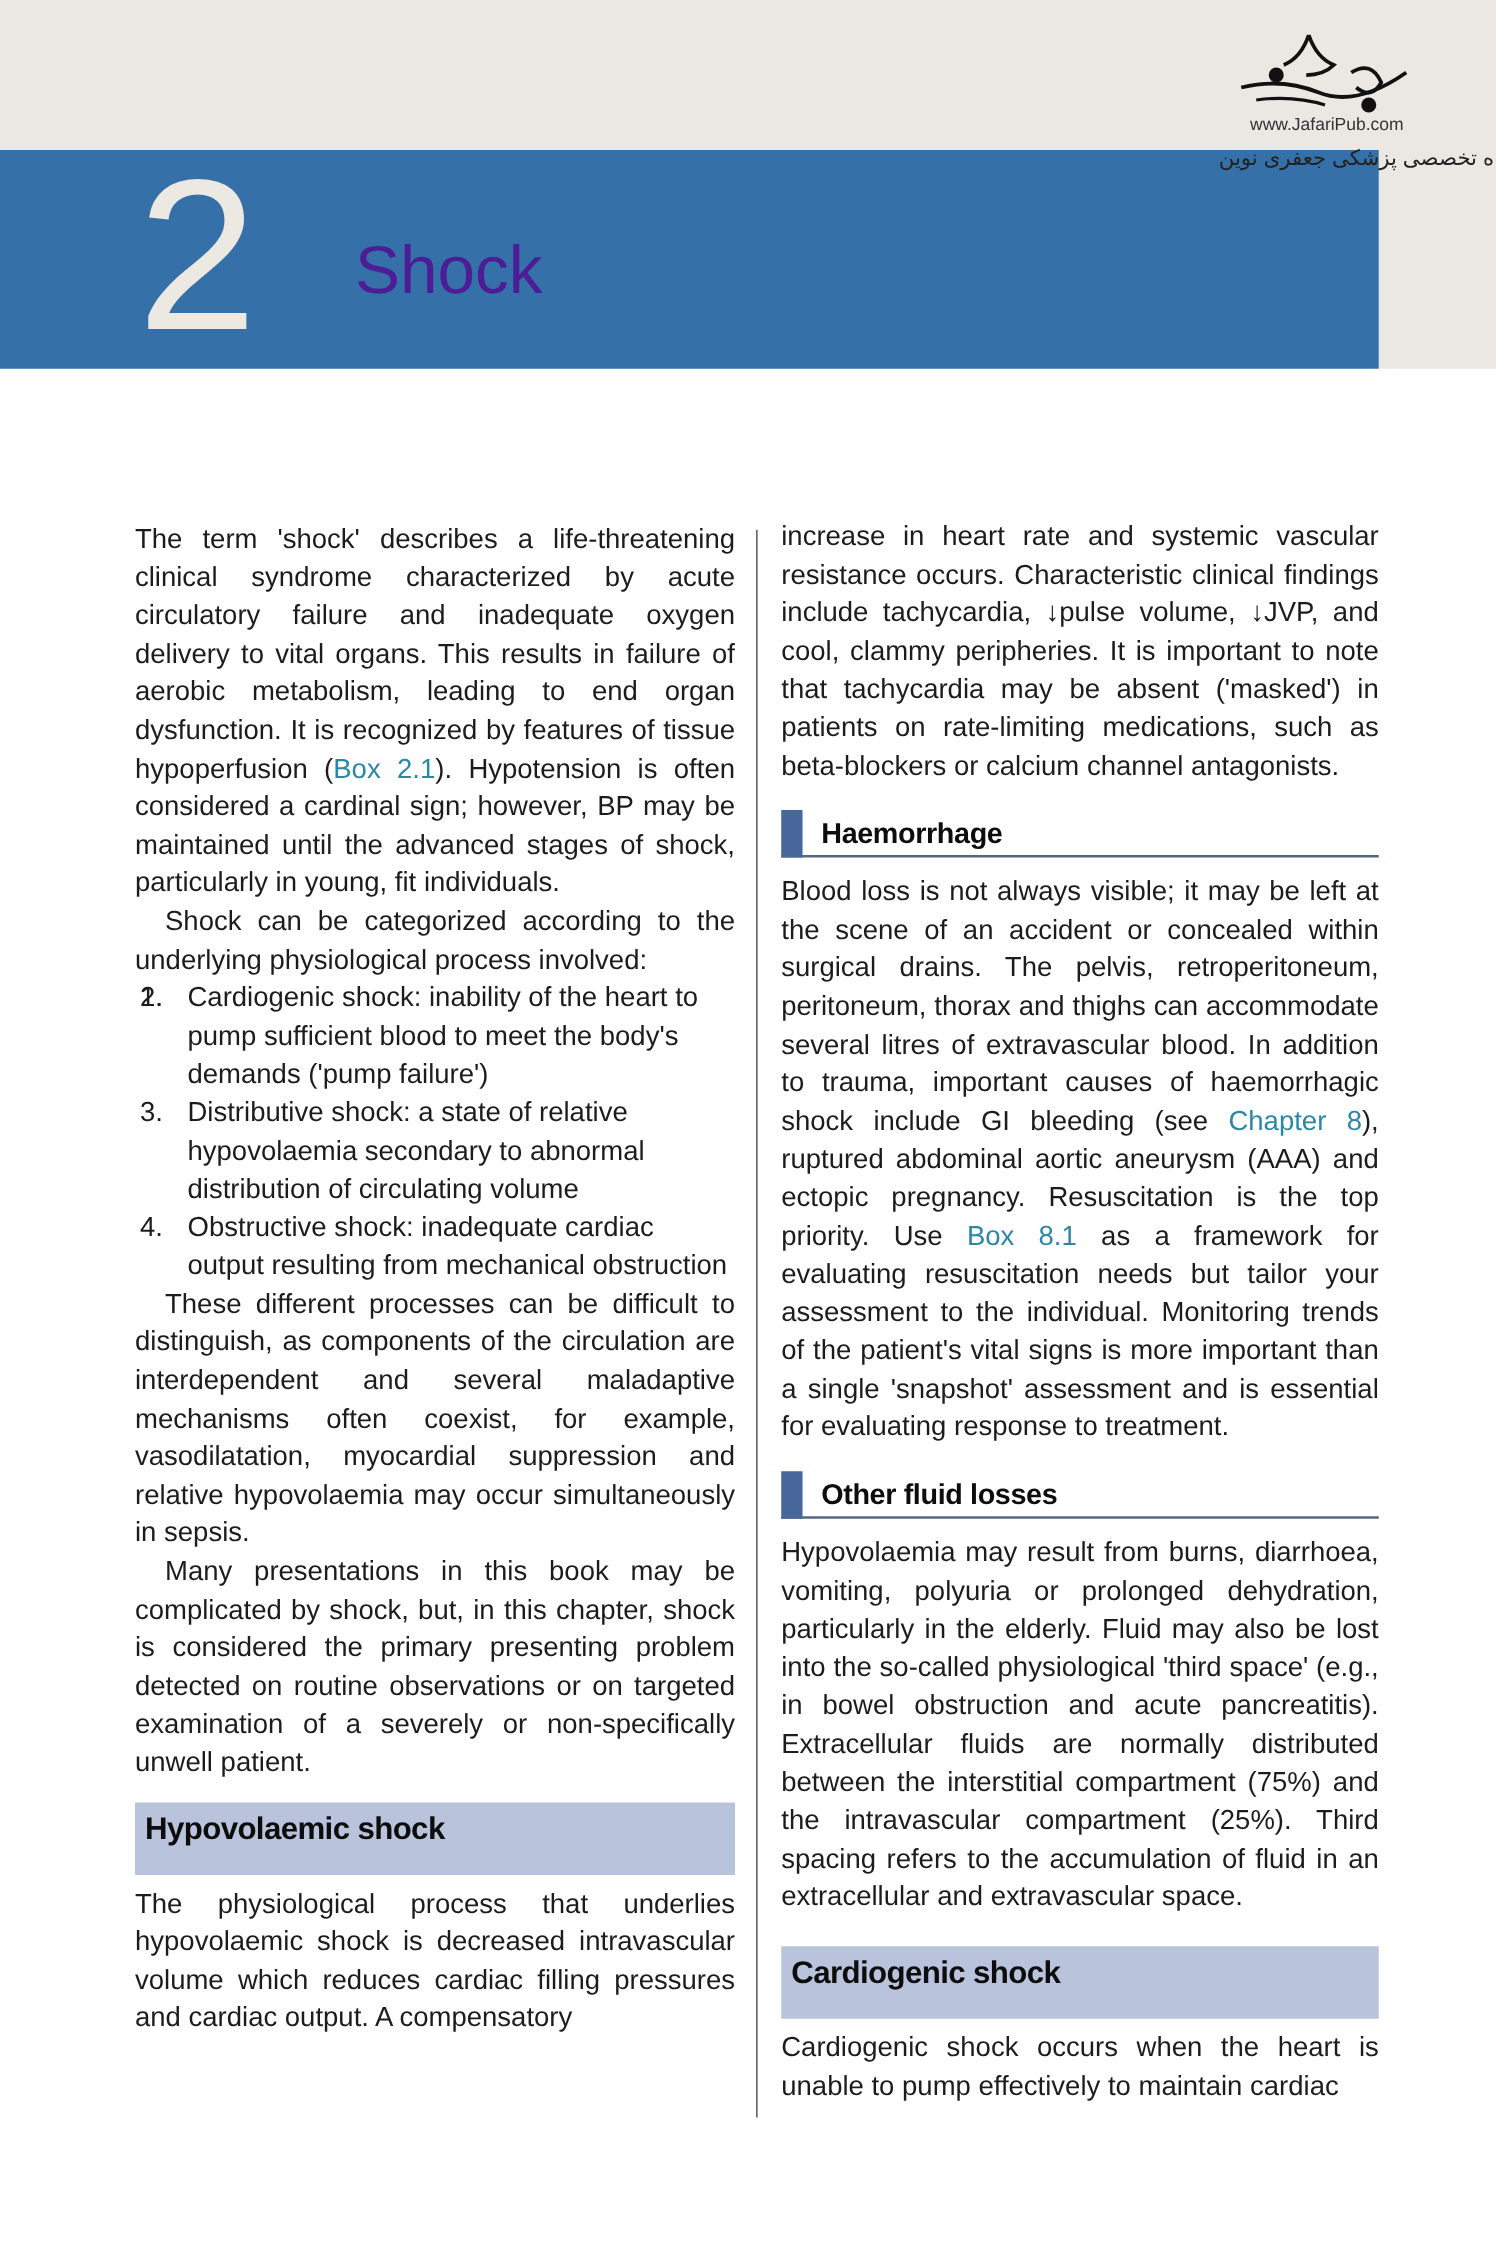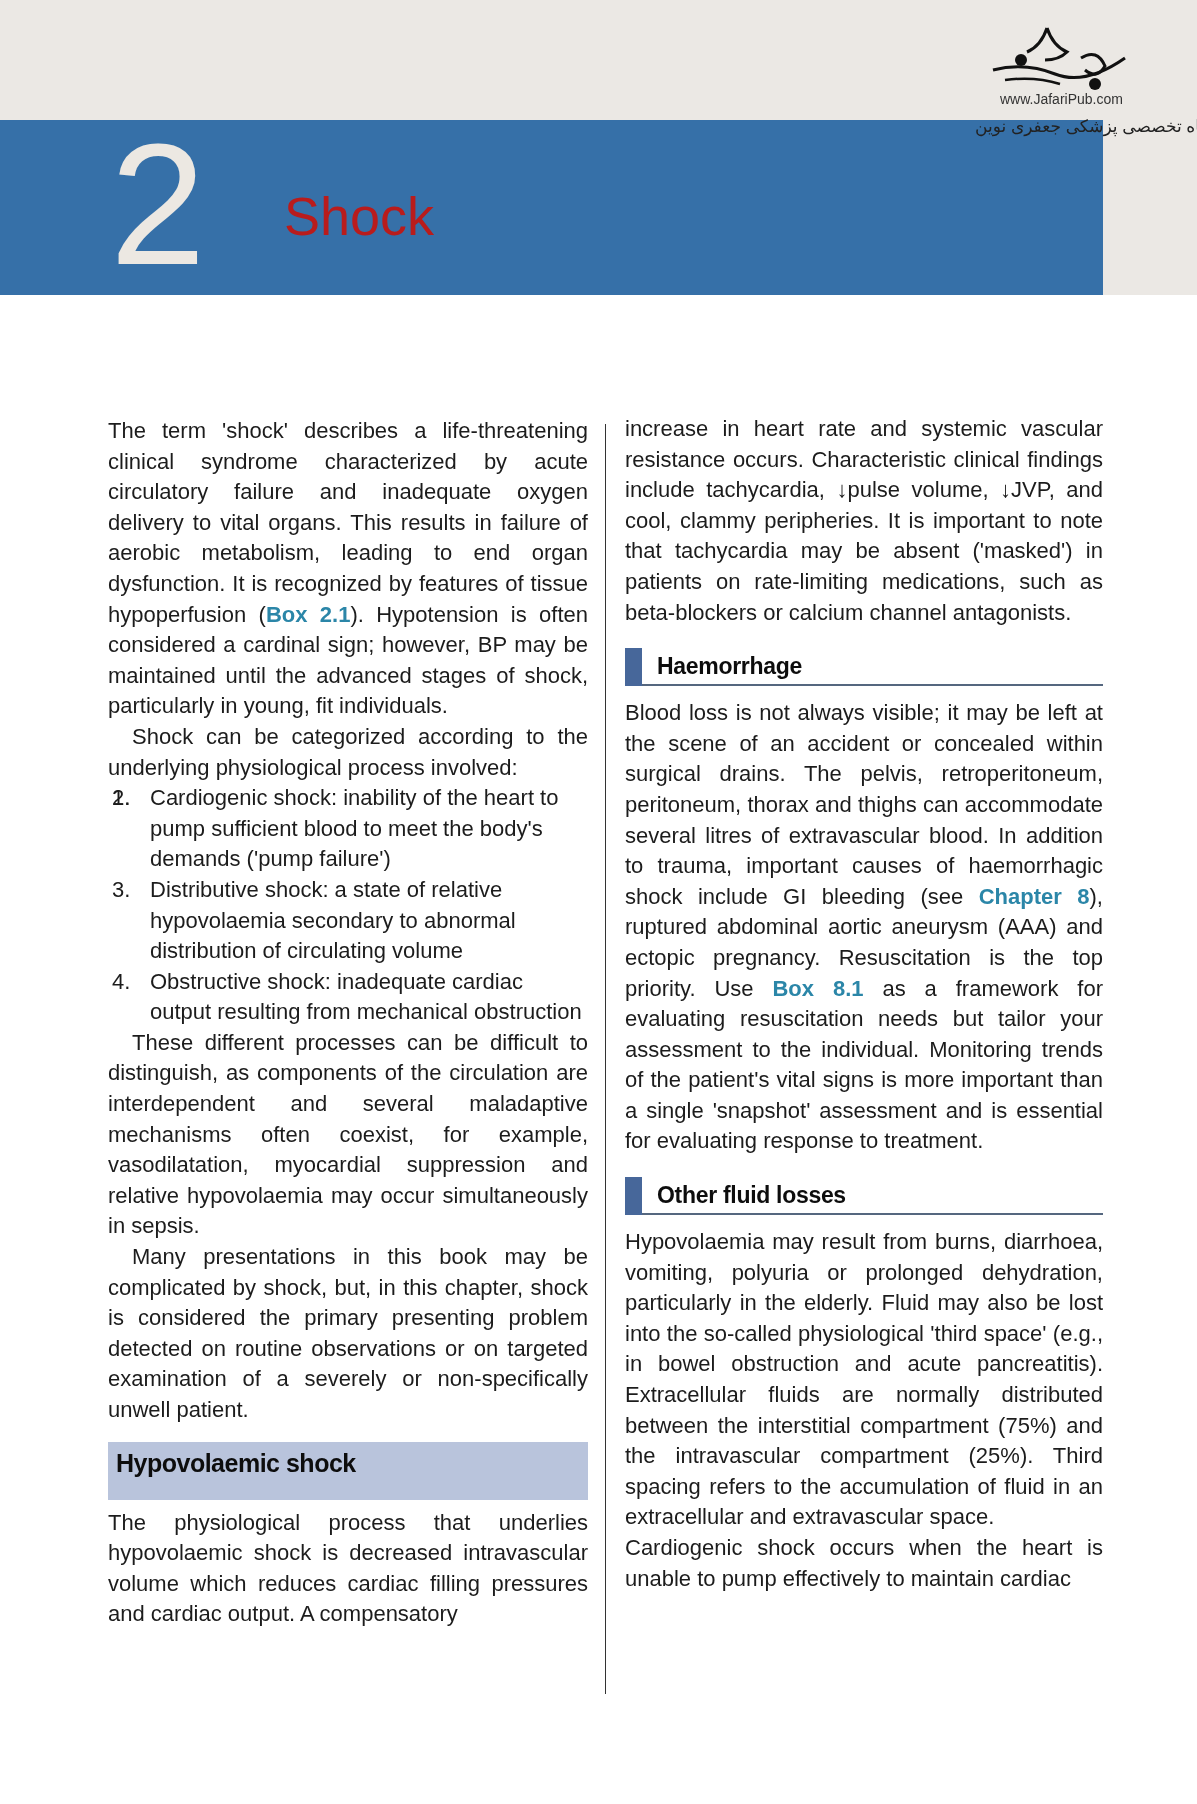--- a/index.html
+++ b/index.html
@@ -1,31 +1,31 @@
 <!DOCTYPE html>
 <html><head>
 <meta charset="utf-8">
 <style>
   html,body{margin:0;padding:0;}
   body{width:1197px;height:1804px;background:#ffffff;position:relative;overflow:hidden;font-family:"Liberation Sans",sans-serif;color:#1a1a1a;}
   .topband{position:absolute;left:0;top:0;width:1197px;height:120px;background:#ebe8e4;}
   .rightband{position:absolute;left:1103px;top:120px;width:94px;height:175px;background:#ebe8e4;}
   .banner{position:absolute;left:0;top:120px;width:1103px;height:175px;background:#3670a8;}
   .chapnum{position:absolute;left:110px;top:118px;font-size:172px;line-height:172px;color:#ece8e2;font-weight:normal;font-family:"Liberation Sans",sans-serif;letter-spacing:-4px;}
-  .chaptitle{position:absolute;left:284px;top:186px;font-size:54px;line-height:60px;color:#b91c1c;font-family:"Liberation Sans",sans-serif;}
+  .chaptitle{position:absolute;left:284px;top:186px;font-size:54px;line-height:60px;color:#4c1d95;font-family:"Liberation Sans",sans-serif;}
   .logo{position:absolute;left:985px;top:18px;width:150px;height:80px;}
   .logo-url{position:absolute;left:1000px;top:91px;font-size:14px;color:#333;}
   .logo-fa{position:absolute;left:975px;top:116px;font-size:17px;color:#222;direction:rtl;white-space:nowrap;}
   .col{position:absolute;top:416px;font-size:22px;line-height:30.6px;text-align:justify;color:#1c1c1c;}
   .col p{margin:0;}
   .col .ind{text-indent:24px;}
   .left{left:108px;width:480px;}
   .right{left:625px;width:478px;top:414px;}
   .divider{position:absolute;left:605px;top:424px;width:1px;height:1270px;background:#333;}
-  .link{color:#2b86a8;font-weight:bold;}
+  .link{color:#2b86a8;}
   ol{margin:0;padding:0;list-style:none;}
   ol li{position:relative;padding-left:42px;text-align:left;}
   ol li .n{position:absolute;left:4px;top:0;}
   .h-major{background:#b9c4dc;font-family:"Liberation Sans",sans-serif;font-weight:bold;font-size:25px;line-height:42px;height:58px;padding-left:8px;margin:16px 0 8px 0;color:#0d0d0d;letter-spacing:-0.5px;}
   .h-minor{position:relative;font-weight:bold;font-size:23px;line-height:36px;height:36px;padding-left:32px;margin:20px 0 12px 0;border-bottom:2px solid #55677f;color:#0d0d0d;letter-spacing:-0.3px;}
   .h-minor .bar{position:absolute;left:0;top:0;width:17px;height:38px;background:#47679a;}
 </style>
 </head>
 <body>
 
@@ -64,14 +64,15 @@
   <div class="h-major">Hypovolaemic shock</div>
   <p>The physiological process that underlies hypovolaemic shock is decreased intravascular volume which reduces cardiac filling pressures and cardiac output. A compensatory</p>
 </div>
 
 <div class="col right">
   <p>increase in heart rate and systemic vascular resistance occurs. Characteristic clinical findings include tachycardia, ↓pulse volume, ↓JVP, and cool, clammy peripheries. It is important to note that tachycardia may be absent ('masked') in patients on rate-limiting medications, such as beta-blockers or calcium channel antagonists.</p>
   <div class="h-minor"><span class="bar"></span><span>Haemorrhage</span></div>
   <p><span>Blood loss is not always visible; it may be left at the scene of an accident or concealed within surgical drains. The pelvis, retroperitoneum, peritoneum, thorax and thighs can accommodate several litres of extravascular blood. In addition to trauma, important causes of haemorrhagic shock include GI bleeding (see </span><span class="link">Chapter 8</span><span>), ruptured abdominal aortic aneurysm (AAA) and ectopic pregnancy. Resuscitation is the top priority. Use </span><span class="link">Box 8.1</span><span> as a framework for evaluating resuscitation needs but tailor your assessment to the individual. Monitoring trends of the patient's vital signs is more important than a single 'snapshot' assessment and is essential for evaluating response to treatment.</span></p>
   <div class="h-minor"><span class="bar"></span><span>Other fluid losses</span></div>
   <p>Hypovolaemia may result from burns, diarrhoea, vomiting, polyuria or prolonged dehydration, particularly in the elderly. Fluid may also be lost into the so-called physiological 'third space' (e.g., in bowel obstruction and acute pancreatitis). Extracellular fluids are normally distributed between the interstitial compartment (75%) and the intravascular compartment (25%). Third spacing refers to the accumulation of fluid in an extracellular and extravascular space.</p>
+  <div class="h-major" style="margin-top:24px;">Cardiogenic shock</div>
   <p>Cardiogenic shock occurs when the heart is unable to pump effectively to maintain cardiac</p>
 </div>
 
 </body></html>

